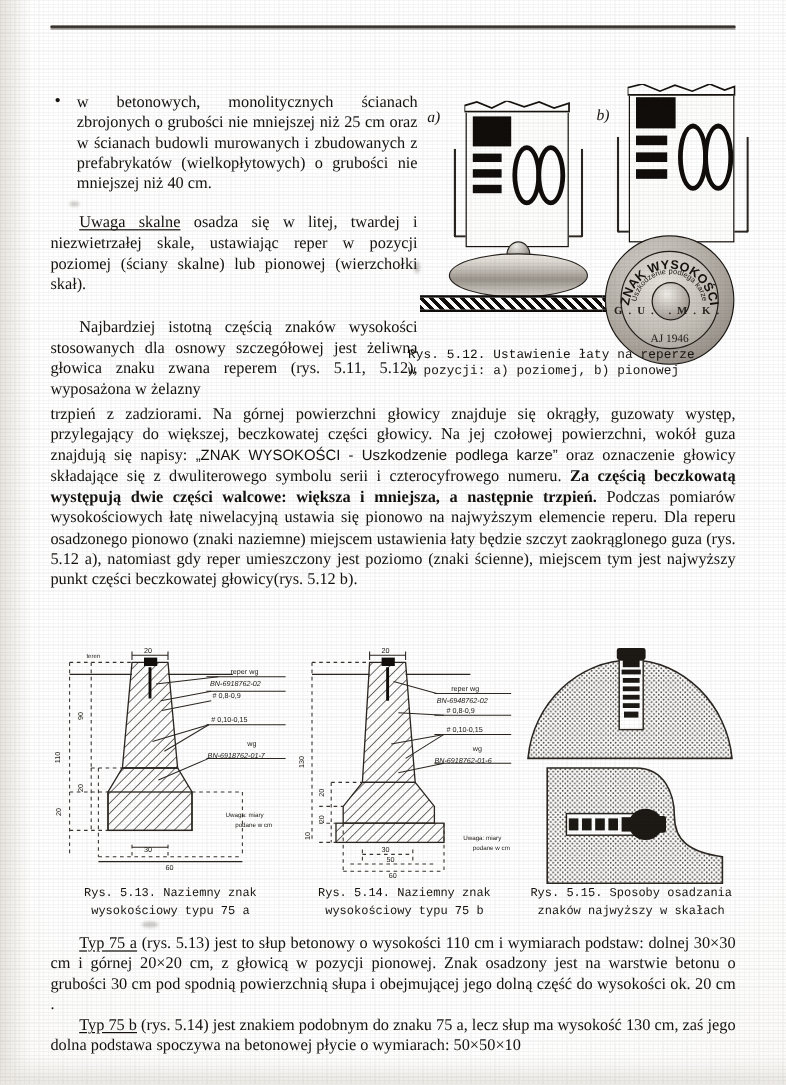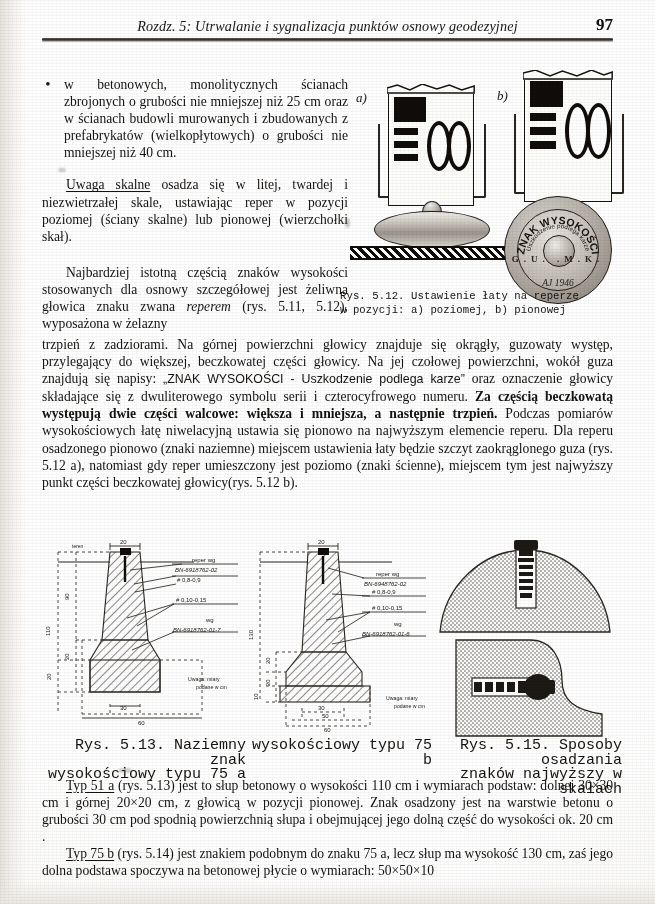--- a/index.html
+++ b/index.html
@@ -79,21 +79,21 @@
   .indent { text-indent:24px; }
   .bullet-block {
     display:flex; gap:10px; align-items:flex-start;
   }
   .bullet-dot {
     flex:0 0 auto; width:12px; text-align:center;
     font-size:15px; line-height:17.1px;
   }
   .bullet-text { flex:1 1 auto; }
   .u { text-decoration:underline; text-underline-offset:1.5px; }
-  .it { font-style:italic; }
+  .it { }
   .bold { font-weight:bold; }
   .sans-quote {
     font-family:"Liberation Sans", sans-serif;
     font-size:12.4px;
   }
   .gap-para { margin-top:8px; }
 
   .full-text {
     position:absolute; left:42px; width:571px;
   }
@@ -187,21 +187,21 @@
     fill:#15120f;
   }
   .disc-gu {
     position:absolute; left:0; right:0; top:58px;
     text-align:center; font-family:"Liberation Serif", serif;
     font-weight:bold; font-size:9px; letter-spacing:5px; color:#2a251f;
   }
   .disc-year {
     position:absolute; left:0; right:0; top:82px;
     text-align:center; font-family:"Liberation Serif", serif;
-    font-style:italic; font-size:9.5px; color:#211d18;
+    font-size:9.5px; color:#211d18;
   }
 
   .cap-512 {
     position:absolute; left:340px; top:289px; width:290px;
     font-family:"Liberation Mono", monospace;
     font-size:10.6px; line-height:14px; color:#17130f;
     letter-spacing:.1px;
   }
 
   
@@ -210,44 +210,40 @@
   .fig513 { left:4px;  width:200px; height:205px; }
   .fig514 { left:208px; width:184px; height:205px; }
   .fig515 { left:396px; width:184px; height:205px; }
 
   .tech { position:absolute; inset:0; }
   .tech svg { display:block; }
 
   .captions { position:absolute; left:38px; top:739px; width:580px; height:34px; }
   .cap {
     position:absolute; top:0;
-    text-align:right;
+    text-align:center;
     font-family:"Liberation Mono", monospace;
-    font-size:15px; line-height:14.5px; color:#17130f;
+    font-size:10px; line-height:14.5px; color:#17130f;
   }
   .cap1 { left:0px;   width:208px; }
   .cap2 { left:204px; width:190px; }
   .cap3 { left:392px; width:192px; }
 
   
   .smudge {
     position:absolute; background:rgba(90,82,74,.30);
     border-radius:50%; filter:blur(1.2px); pointer-events:none;
   }
 </style>
 </head>
 <body>
 
 <div class="page">
 
   <div class="header">
-    <div class="header-row">
-      <div class="running-title">Rozdz. 5: Utrwalanie i sygnalizacja punktów osnowy geodezyjnej</div>
-      <div class="folio">97</div>
-    </div>
     <div class="header-rule"></div>
   </div>
 
   <div class="col-left">
 
     <div class="bullet-block body">
       <div class="bullet-dot">•</div>
       <div class="bullet-text">w betonowych, monolitycznych ścianach zbrojonych o grubości nie mniejszej niż 25 cm oraz w ścianach budowli murowanych i zbudowanych z prefabrykatów (wielkopłytowych) o grubości nie mniejszej niż 40 cm.</div>
     </div>
 
@@ -264,21 +260,21 @@
 
   <div class="full-text" id="para-full">
     <p class="body">
       <span>trzpień z zadziorami. Na górnej powierzchni głowicy znajduje się okrągły, guzowaty występ, przylegający do większej, beczkowatej części głowicy. Na jej czołowej powierzchni, wokół guza znajdują się napisy: </span><span class="sans-quote">„ZNAK WYSOKOŚCI - Uszkodzenie podlega karze”</span><span> oraz oznaczenie głowicy składające się z dwuliterowego symbolu serii i czterocyfrowego numeru. </span><span class="bold">Za częścią beczkowatą występują dwie części walcowe: większa i mniejsza, a następnie trzpień.</span><span> Podczas pomiarów wysokościowych łatę niwelacyjną ustawia się pionowo na najwyższym elemencie reperu. Dla reperu osadzonego pionowo (znaki naziemne) miejscem ustawienia łaty będzie szczyt zaokrąglonego guza (rys. 5.12 a), natomiast gdy reper umieszczony jest poziomo (znaki ścienne), miejscem tym jest najwyższy punkt części beczkowatej głowicy(rys. 5.12 b).</span>
     </p>
   </div>
 
 
   <div class="full-text" id="para-bottom">
     <p class="body indent">
-      <span class="u">Typ 51 a</span><span> (rys. 5.13) jest to słup betonowy o wysokości 110 cm i wymiarach podstaw: dolnej 30×30 cm i górnej 20×20 cm, z głowicą w pozycji pionowej. Znak osadzony jest na warstwie betonu o grubości 30 cm pod spodnią powierzchnią słupa i obejmującej jego dolną część do wysokości ok. 20 cm .</span>
+      <span class="u">Typ 75 a</span><span> (rys. 5.13) jest to słup betonowy o wysokości 110 cm i wymiarach podstaw: dolnej 30×30 cm i górnej 20×20 cm, z głowicą w pozycji pionowej. Znak osadzony jest na warstwie betonu o grubości 30 cm pod spodnią powierzchnią słupa i obejmującej jego dolną część do wysokości ok. 20 cm .</span>
     </p>
     <p class="body indent">
       <span class="u">Typ 75 b</span><span> (rys. 5.14) jest znakiem podobnym do znaku 75 a, lecz słup ma wysokość 130 cm, zaś jego dolna podstawa spoczywa na betonowej płycie o wymiarach: 50×50×10</span>
     </p>
   </div>
 
   <div class="fig512">
 
     <div class="label-a">a)</div>
     <div class="label-b">b)</div>
@@ -541,20 +537,21 @@
       </div>
     </div>
   </div>
 
   <div class="captions">
     <div class="cap cap1">
       <div>Rys. 5.13. Naziemny znak</div>
       <div>wysokościowy typu 75 a</div>
     </div>
     <div class="cap cap2">
+      <div>Rys. 5.14. Naziemny znak</div>
       <div>wysokościowy typu 75 b</div>
     </div>
     <div class="cap cap3">
       <div>Rys. 5.15. Sposoby osadzania</div>
       <div>znaków najwyższy w skałach</div>
     </div>
   </div>
 
   <div class="smudge" style="left:58px; top:168px; width:8px; height:4px;"></div>
   <div class="smudge" style="left:345px; top:218px; width:5px; height:10px;"></div>

